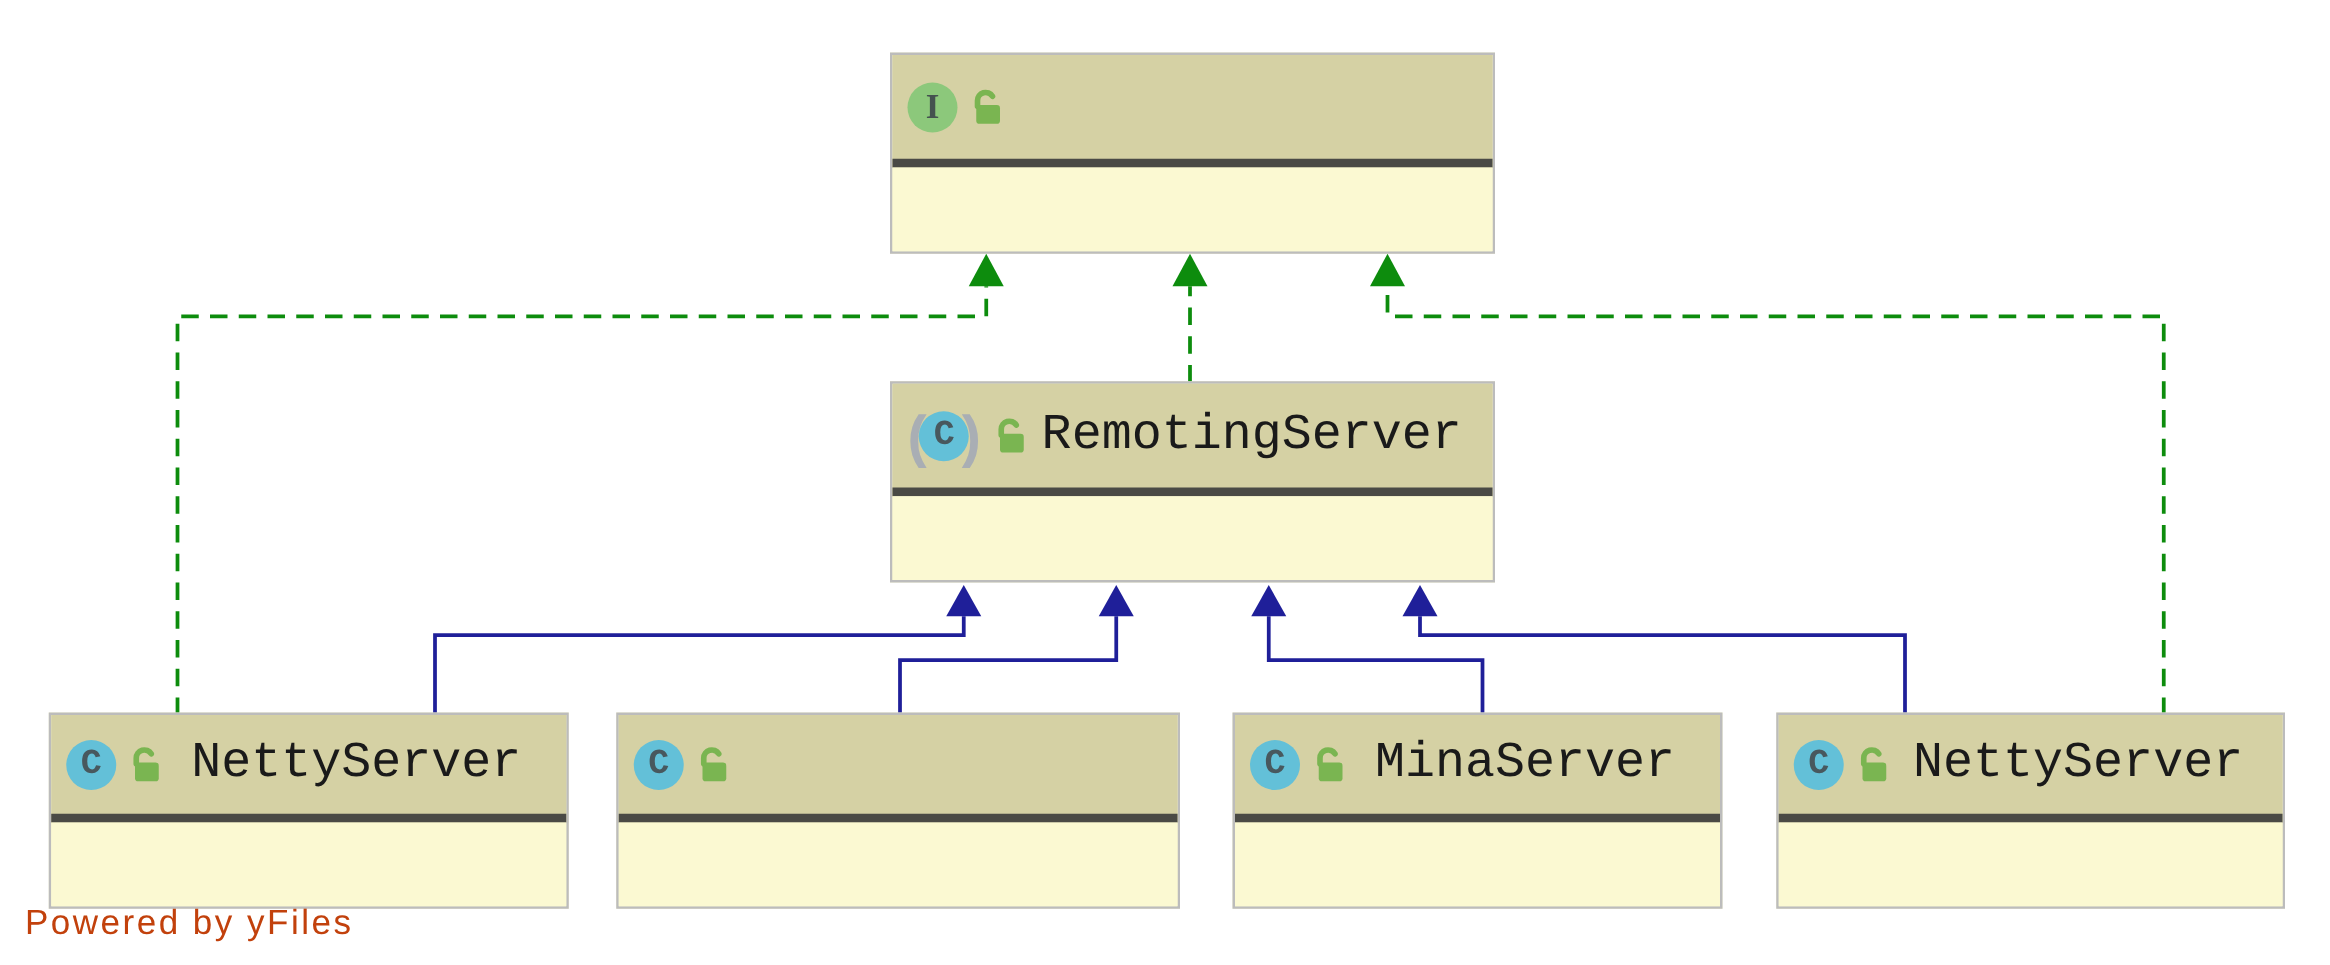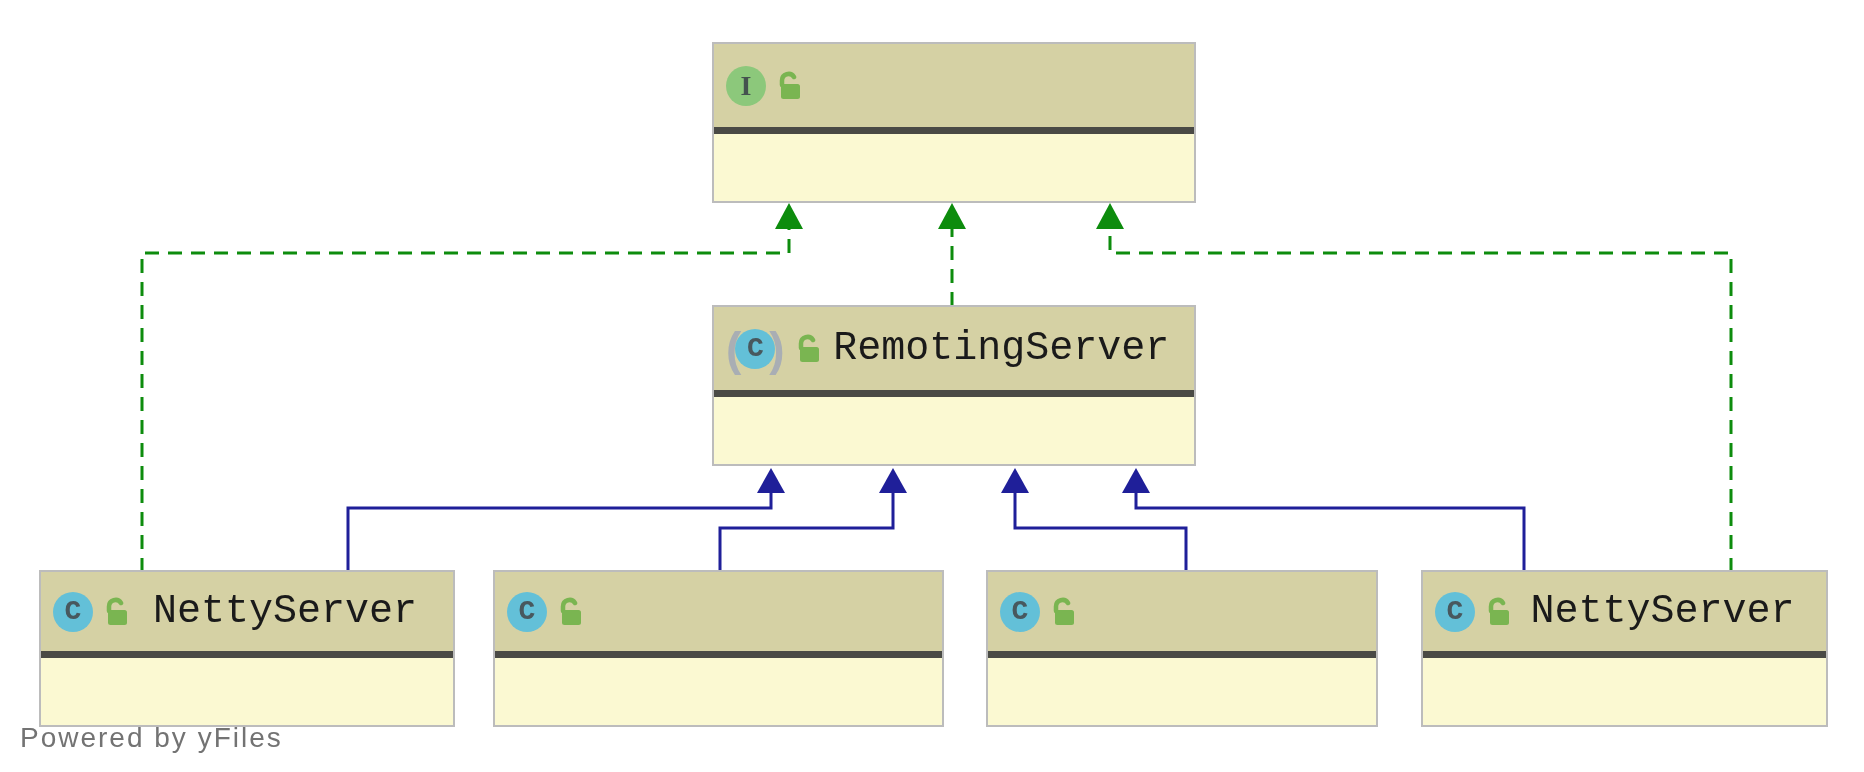--- a/index.html
+++ b/index.html
@@ -44,21 +44,21 @@
   .paren{
     font-family:"Liberation Sans",sans-serif;font-weight:bold;
     font-size:46px;color:#a9aeb4;line-height:40px;
   }
   .paren.open{margin-right:-6px;}
   .paren.close{margin-left:-6px;}
   .lock{margin-left:10px;flex:0 0 auto;display:flex;align-items:center;}
 
   .powered-by{
     position:absolute;left:20px;top:722px;z-index:3;
-    font-size:28px;color:#737373;letter-spacing:2px;white-space:nowrap;
+    font-size:28px;color:#c2410c;letter-spacing:2px;white-space:nowrap;
   }
   .watermark{
     position:absolute;left:1578px;top:674px;width:246px;height:71px;z-index:4;
     background:rgba(165,165,165,0.55);border-radius:36px;
     display:flex;align-items:center;justify-content:center;
   }
   .watermark-text{
     color:rgba(255,255,255,0.92);font-size:40px;white-space:nowrap;
     font-family:"Liberation Sans",sans-serif;
   }
@@ -179,20 +179,21 @@
         <span class="icon-circle kind-class">
             <span class="icon-letter">C</span>
           </span>
       </span>
       <span class="lock">
         <svg width="28" height="30" viewBox="0 0 28 30">
           <path d="M6 14 V9.5 A6.5 6.5 0 0 1 18 6" fill="none" stroke="#7ab551" stroke-width="4.5" stroke-linecap="round"></path>
           <rect x="5" y="13" width="19" height="15" rx="2.5" fill="#7ab551"></rect>
         </svg>
       </span>
+      <span class="node-title">MinaServer</span>
     </div>
     <div class="node-body"></div>
   </div>
 
   <div class="node" style="left:1421px;top:570px;width:407px;height:157px">
     <div class="node-header" style="height:86px">
       <span class="icon-wrap">
         <span class="icon-circle kind-class">
             <span class="icon-letter">C</span>
           </span>

